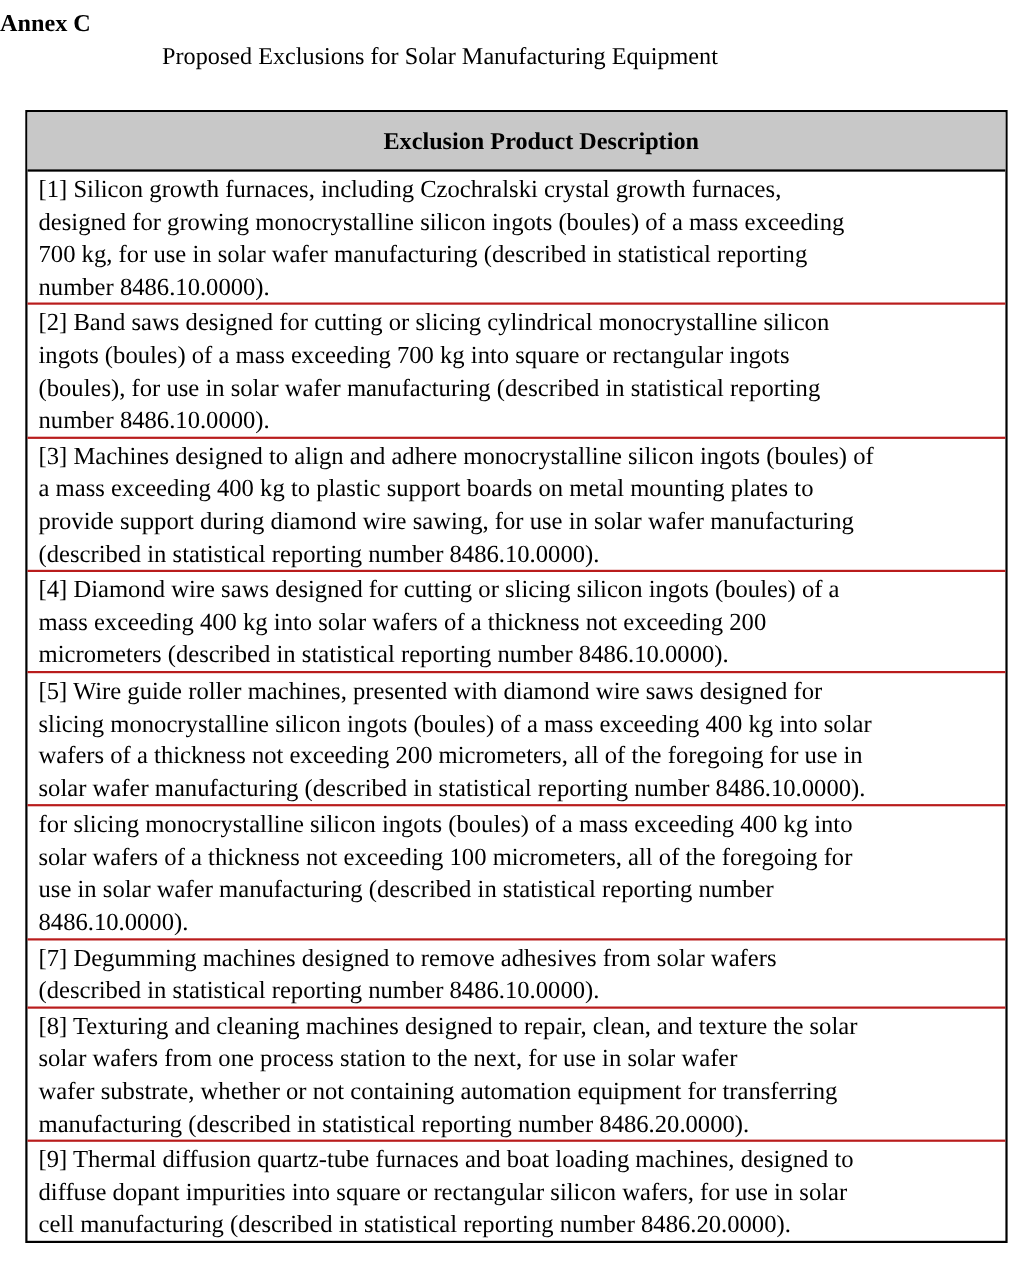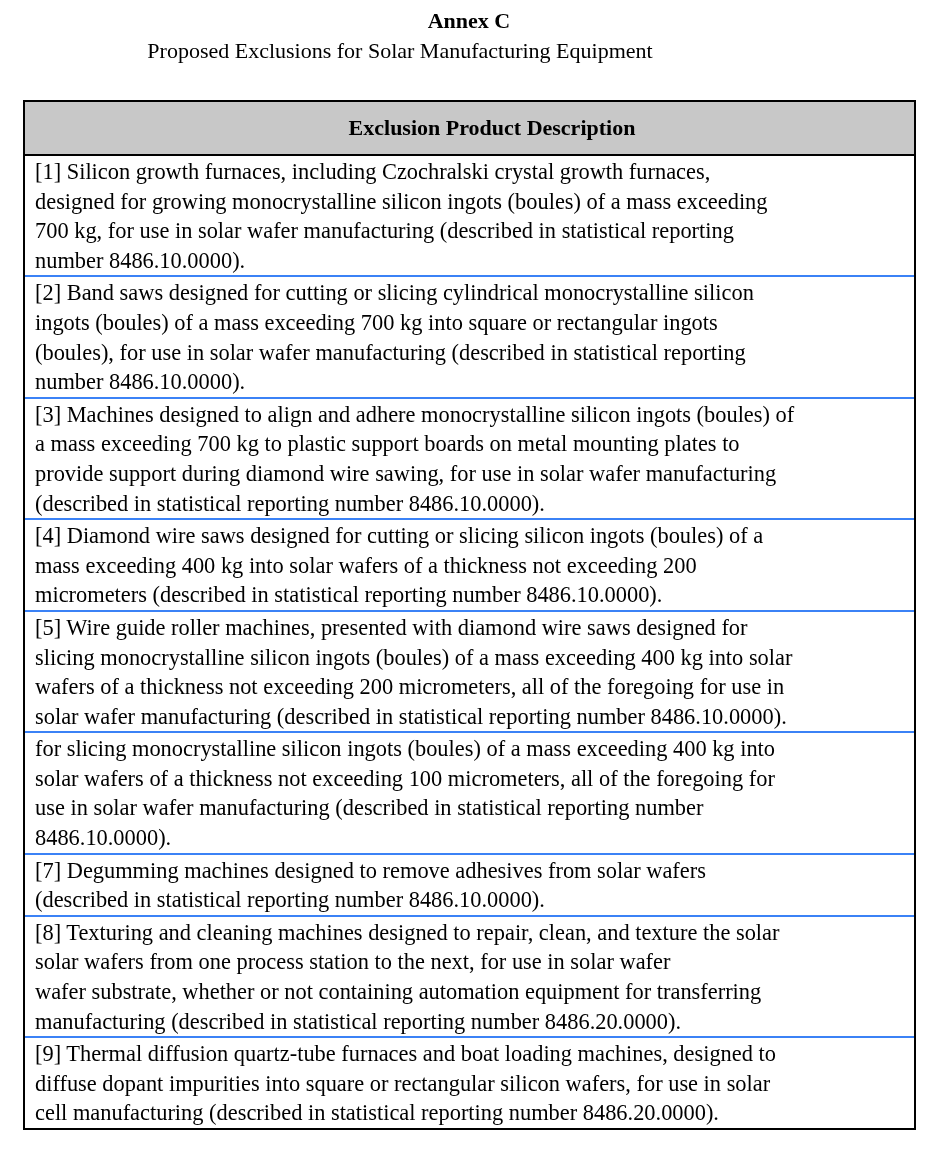--- a/index.html
+++ b/index.html
@@ -1,27 +1,27 @@
 <!DOCTYPE html>
 <html><head>
 <meta charset="utf-8">
 <style>
   html, body { margin: 0; padding: 0; background: #ffffff; }
   body { width: 938px; height: 1170px; position: relative; overflow: hidden;
          font-family: "Liberation Serif", serif; color: #000; }
-  .title { position: absolute; left: 0; width: 938px; text-align: center; top: 7px;
+  .title { position: absolute; left: 0; width: 938px; text-align: left; top: 7px;
            font-size: 22px; font-weight: bold; line-height: 28px; }
   .subtitle { position: absolute; left: 0; width: 800px; text-align: center; top: 37px;
               font-size: 22px; line-height: 28px; }
   .tbl { position: absolute; left: 23px; top: 100px; width: 893px;
          border: 2px solid #000; box-sizing: border-box; }
   .hdr { background: #c8c8c8; height: 54px; border-bottom: 2px solid #000;
          display: flex; align-items: center; justify-content: center;
          font-weight: bold; font-size: 22px; box-sizing: border-box; padding-left: 45px; }
-  .row { border-bottom: 2px solid #3b82f6; padding: 1px 0 0 10px; box-sizing: border-box; }
+  .row { border-bottom: 2px solid #b91c1c; padding: 1px 0 0 10px; box-sizing: border-box; }
   .row:last-child { border-bottom: none; }
   .line { font-size: 22.4px; line-height: 29.6px; white-space: nowrap; display: block; }
 </style>
 </head>
 <body>
 
 <div class="title">Annex C</div>
 <div class="subtitle">Proposed Exclusions for Solar Manufacturing Equipment</div>
 
 <div class="tbl">
@@ -34,21 +34,21 @@
         <span class="line">number 8486.10.0000).</span>
       </div>
       <div class="row">
         <span class="line">[2] Band saws designed for cutting or slicing cylindrical monocrystalline silicon</span>
         <span class="line">ingots (boules) of a mass exceeding 700 kg into square or rectangular ingots</span>
         <span class="line">(boules), for use in solar wafer manufacturing (described in statistical reporting</span>
         <span class="line">number 8486.10.0000).</span>
       </div>
       <div class="row">
         <span class="line">[3] Machines designed to align and adhere monocrystalline silicon ingots (boules) of</span>
-        <span class="line">a mass exceeding 700 kg to plastic support boards on metal mounting plates to</span>
+        <span class="line">a mass exceeding 400 kg to plastic support boards on metal mounting plates to</span>
         <span class="line">provide support during diamond wire sawing, for use in solar wafer manufacturing</span>
         <span class="line">(described in statistical reporting number 8486.10.0000).</span>
       </div>
       <div class="row">
         <span class="line">[4] Diamond wire saws designed for cutting or slicing silicon ingots (boules) of a</span>
         <span class="line">mass exceeding 400 kg into solar wafers of a thickness not exceeding 200</span>
         <span class="line">micrometers (described in statistical reporting number 8486.10.0000).</span>
       </div>
       <div class="row">
         <span class="line">[5] Wire guide roller machines, presented with diamond wire saws designed for</span>

